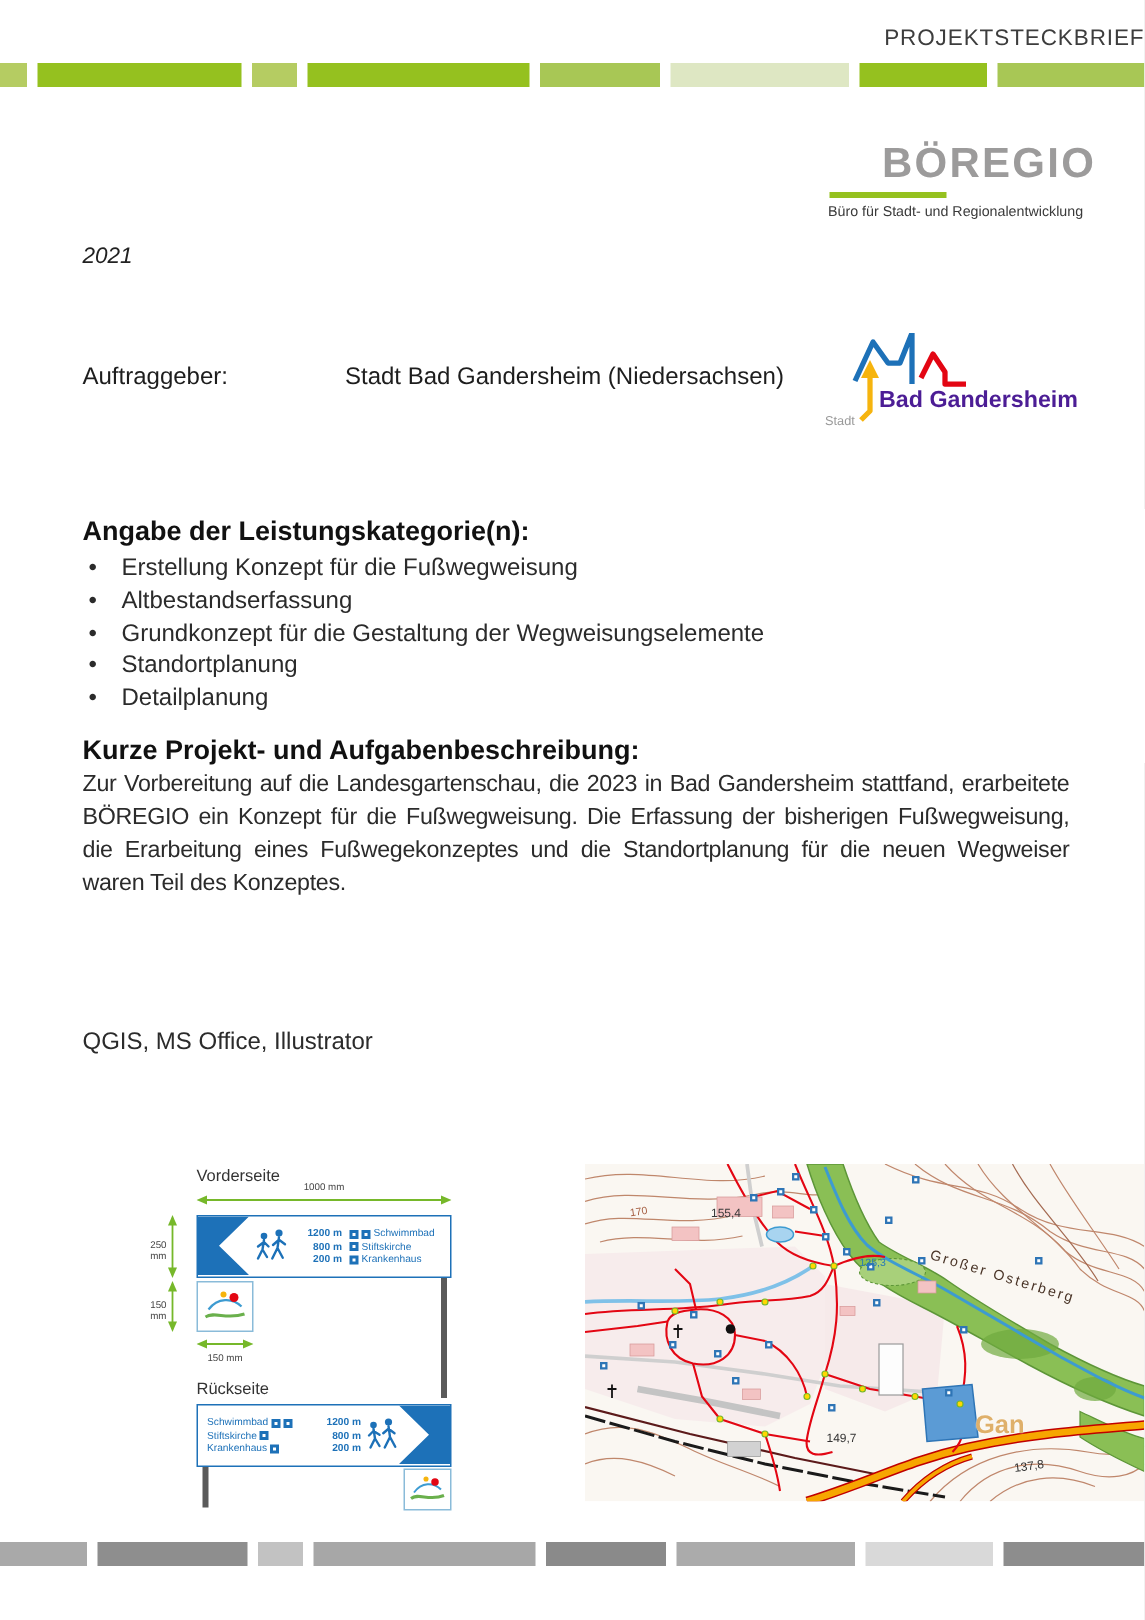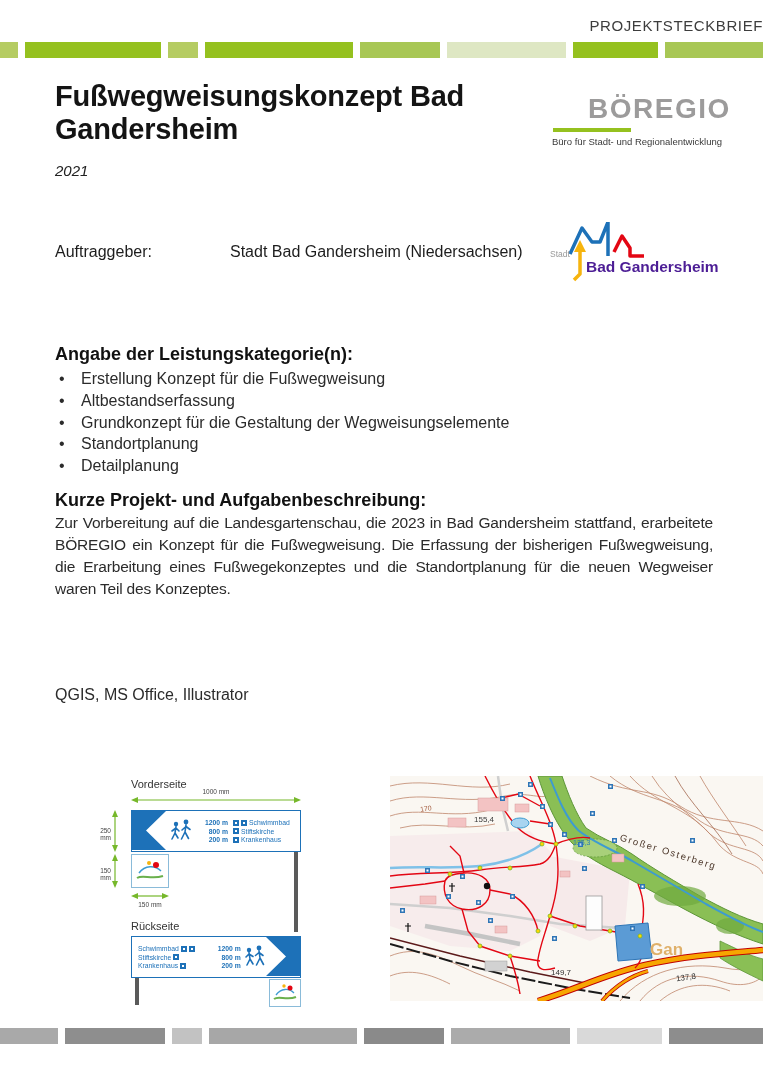--- a/index.html
+++ b/index.html
@@ -27,21 +27,21 @@
   .boeregio .uline{position:absolute;left:1px;top:36px;width:78px;height:4px;background:#95c11f;}
   .boeregio .bsub{display:block;margin-top:10px;font-size:9.5px;color:#3a3a3a;white-space:nowrap;}
 
   
   .client-label{position:absolute;left:55px;top:243px;font-size:16px;color:#1d1d1d;}
   .client-value{position:absolute;left:230px;top:243px;font-size:16px;color:#1d1d1d;}
 
   
   .citylogo{position:absolute;left:548px;top:210px;width:210px;height:80px;}
   .citylogo svg{position:absolute;left:12px;top:12px;}
-  .citylogo .cl-prefix{position:absolute;left:2px;top:39px;font-size:8.5px;color:#999;text-align:center;}
+  .citylogo .cl-prefix{position:absolute;left:2px;top:65px;font-size:8.5px;color:#999;text-align:center;}
   .citylogo .cl-name{position:absolute;left:38px;top:48px;font-size:15.5px;font-weight:700;color:#4c1d95;}
 
   
   .sec-h{position:absolute;left:55px;margin:0;font-size:18px;font-weight:bold;color:#111;}
   .h-cat{top:344px;} .h-desc{top:490px;} .h-equip{top:658px;}
   .cat-list{position:absolute;left:55px;top:368px;width:620px;margin:0;padding:0;list-style:none;}
   .cat-list li{font-size:16px;line-height:21.8px;color:#2b2b2b;padding-left:26px;position:relative;}
   .cat-list li::before{content:"•";position:absolute;left:4px;color:#2b2b2b;}
   .desc-text{position:absolute;left:55px;top:512px;width:658px;margin:0;
              font-size:15.5px;line-height:22px;text-align:justify;color:#2b2b2b;letter-spacing:-.2px;}
@@ -76,24 +76,24 @@
   .post-back{left:40px;top:199px;height:28px;}
   .plate{position:absolute;box-sizing:border-box;border:1px solid #8abbd9;background:#fff;}
   .plate-front{left:36px;top:76px;width:38px;height:34px;}
   .plate-back{left:174px;top:201px;width:32px;height:28px;}
 
   
   .mapblock{position:absolute;left:390px;top:776px;width:373px;height:225px;overflow:hidden;}
   .mapblock svg{position:absolute;left:0;top:0;}
   .maplbl{position:absolute;white-space:nowrap;}
   .l170{left:30px;top:29px;font-size:7px;color:#a35b3e;transform:rotate(-8deg);}
-  .l155{left:84px;top:39px;font-size:8px;color:#3a3a3a;}
+  .l155{left:84px;top:28px;font-size:8px;color:#3a3a3a;}
   .l125{left:183px;top:63px;font-size:7px;color:#2a7ab5;}
   .lhill{left:228px;top:70px;font-size:9.5px;color:#4a3528;letter-spacing:1.6px;transform:rotate(17deg);}
-  .l149{left:161px;top:192px;font-size:8px;color:#333;}
+  .l149{left:161px;top:178px;font-size:8px;color:#333;}
   .l137{left:286px;top:197px;font-size:8px;color:#333;transform:rotate(-8deg);}
   .ltown{left:260px;top:164px;font-size:17px;font-weight:bold;color:#dfb06a;
          text-shadow:0 0 1px #fff;}
 </style>
 </head>
 <body>
 
 <div class="page">
 
   <div class="doc-header">PROJEKTSTECKBRIEF</div>
@@ -102,21 +102,20 @@
       <div class="bar-seg" style="width: 18px; background: rgb(181, 204, 98);"></div>
       <div class="bar-seg" style="width: 136px; background: rgb(149, 193, 31);"></div>
       <div class="bar-seg" style="width: 30px; background: rgb(181, 204, 98);"></div>
       <div class="bar-seg" style="width: 148px; background: rgb(149, 193, 31);"></div>
       <div class="bar-seg" style="width: 80px; background: rgb(168, 199, 85);"></div>
       <div class="bar-seg" style="width: 119px; background: rgb(222, 231, 195);"></div>
       <div class="bar-seg" style="width: 85px; background: rgb(149, 193, 31);"></div>
       <div class="bar-seg" style="width: 102px; background: rgb(168, 199, 85);"></div>
     </div>
 
-  <h1 class="title">Fußwegweisungskonzept Bad Gandersheim</h1>
   <div class="year">2021</div>
 
   <div class="boeregio">
     <span class="bname">BÖREGIO</span>
     <span class="uline"></span>
     <span class="bsub">Büro für Stadt- und Regionalentwicklung</span>
   </div>
 
   <div class="client-label">Auftraggeber:</div>
   <div class="client-value">Stadt Bad Gandersheim (Niedersachsen)</div>

